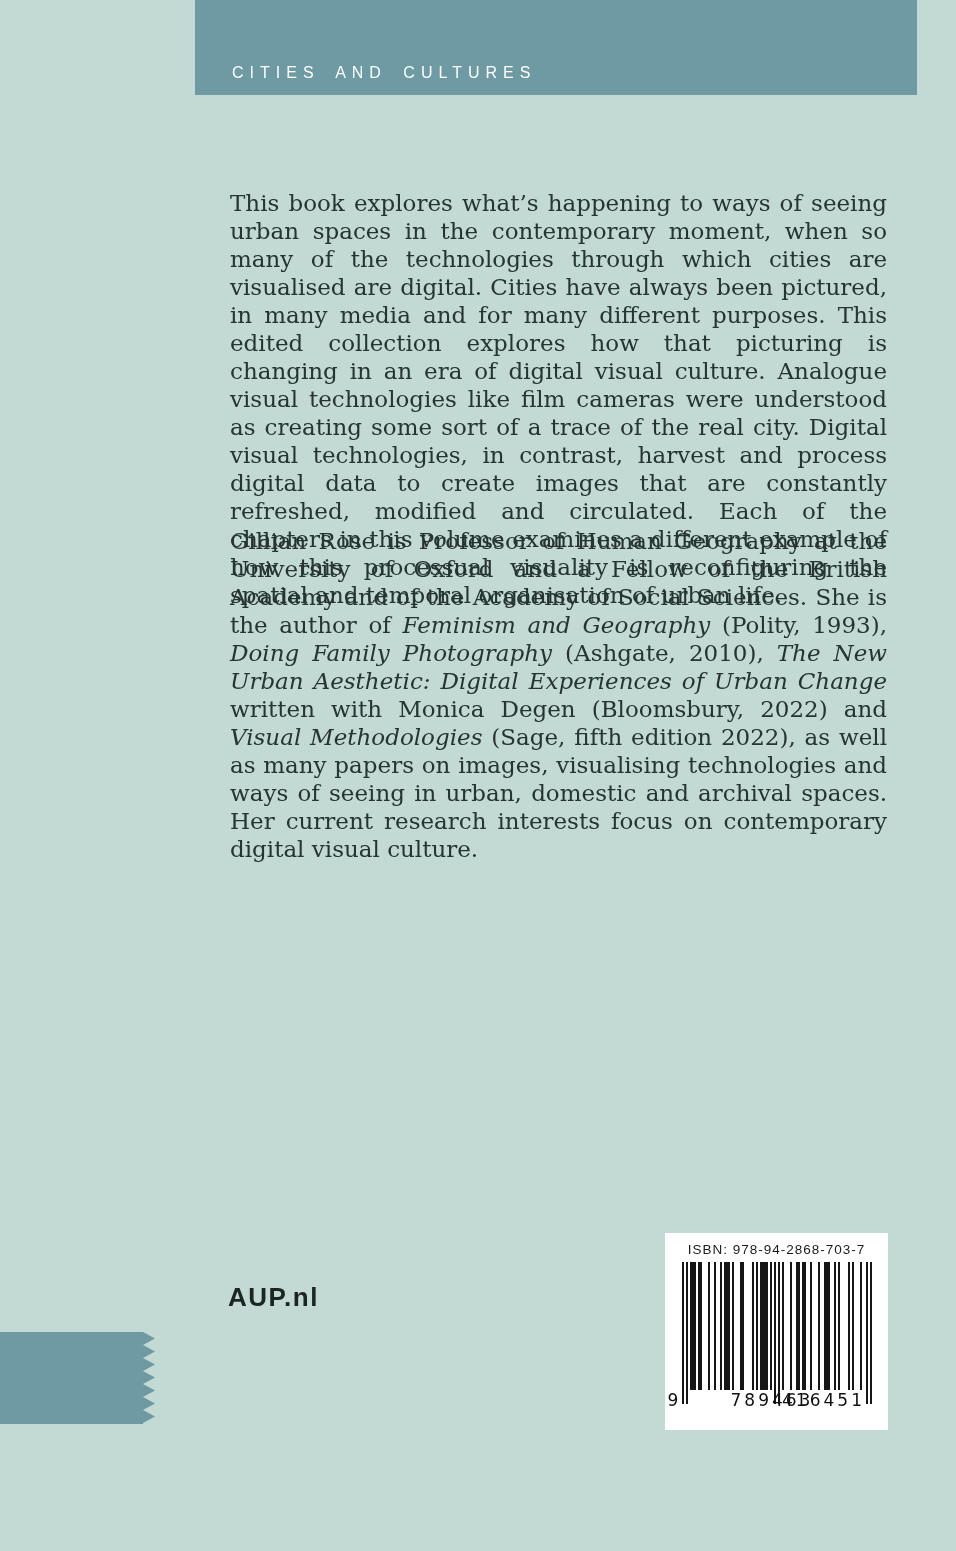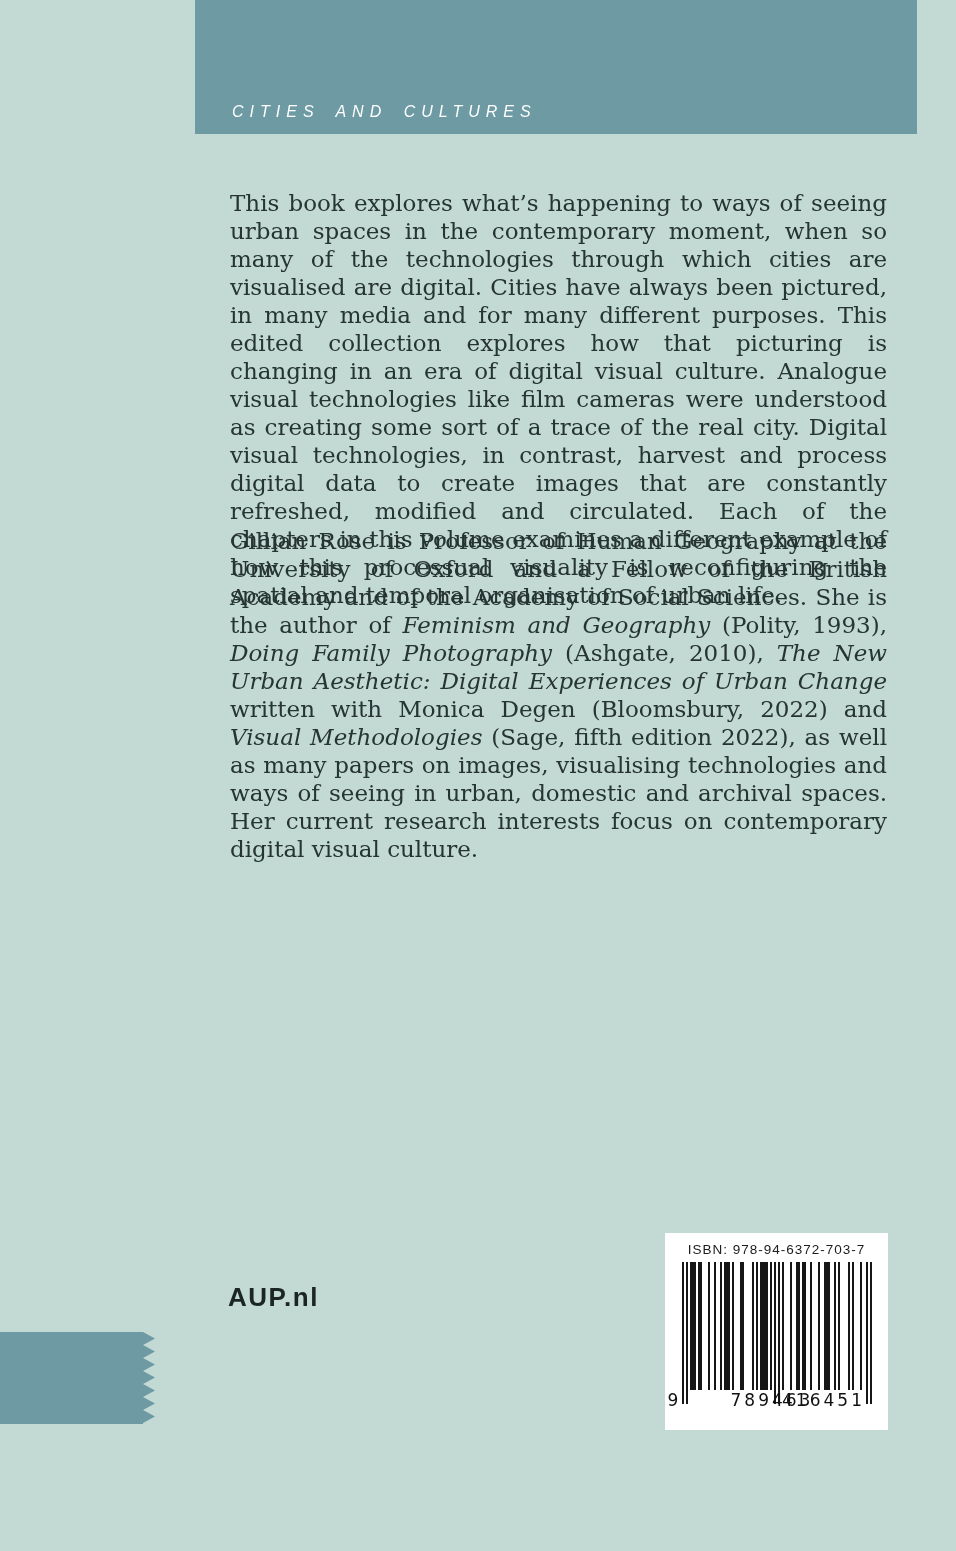--- a/index.html
+++ b/index.html
@@ -9,23 +9,22 @@
     height: 1551px;
     background: #c3d9d3;
     overflow: hidden;
     font-family: "DejaVu Serif", serif;
   }
 
   
   .series-band {
     position: absolute;
     left: 195px; top: 0;
-    width: 722px; height: 134px;
+    width: 722px; height: 95px;
     background: #6d9aa3;
-    font-style: italic;
   }
   .series-title {
     position: absolute;
     left: 37px; bottom: 13px;
     font-family: "Liberation Sans", sans-serif;
     font-size: 16px;
     font-weight: 400;
     letter-spacing: 6px;
     word-spacing: 6px;
     color: #ffffff;
@@ -121,21 +120,21 @@
 
   <header class="series-band">
     <span class="series-title">CITIES AND CULTURES</span>
   </header>
 
   <p class="textblock description">This book explores what’s happening to ways of seeing urban spaces in the contemporary moment, when so many of the technologies through which cities are visualised are digital. Cities have always been pictured, in many media and for many different purposes. This edited collection explores how that picturing is changing in an era of digital visual culture. Analogue visual technologies like film cameras were understood as creating some sort of a trace of the real city. Digital visual technologies, in contrast, harvest and process digital data to create images that are constantly refreshed, modified and circulated. Each of the chapters in this volume examines a different example of how this processual visuality is reconfiguring the spatial and temporal organisation of urban life.</p>
 
   <p class="textblock bio"><span class="b">Gillian Rose</span><span> is Professor of Human Geography at the University of Oxford and a Fellow of the British Academy and of the Academy of Social Sciences. She is the author of </span><span class="i">Feminism and Geography</span><span> (Polity, 1993), </span><span class="i">Doing Family Photography</span><span> (Ashgate, 2010), </span><span class="i">The New Urban Aesthetic: Digital Experiences of Urban Change</span><span> written with Monica Degen (Bloomsbury, 2022) and </span><span class="i">Visual Methodologies</span><span> (Sage, fifth edition 2022), as well as many papers on images, visualising technologies and ways of seeing in urban, domestic and archival spaces. Her current research interests focus on contemporary digital visual culture.</span></p>
 
   <div class="barcode-box">
-    <div class="isbn-label">ISBN: 978-94-6372-703-7</div>
+    <div class="isbn-label">ISBN: 978-94-2868-703-7</div>
     <div class="bars-wrap">
       <div class="bars">
           <div class="module bar tall"></div>
           <div class="module"></div>
           <div class="module bar tall"></div>
           <div class="module"></div>
           <div class="module bar"></div>
           <div class="module bar"></div>
           <div class="module bar"></div>
           <div class="module"></div>

